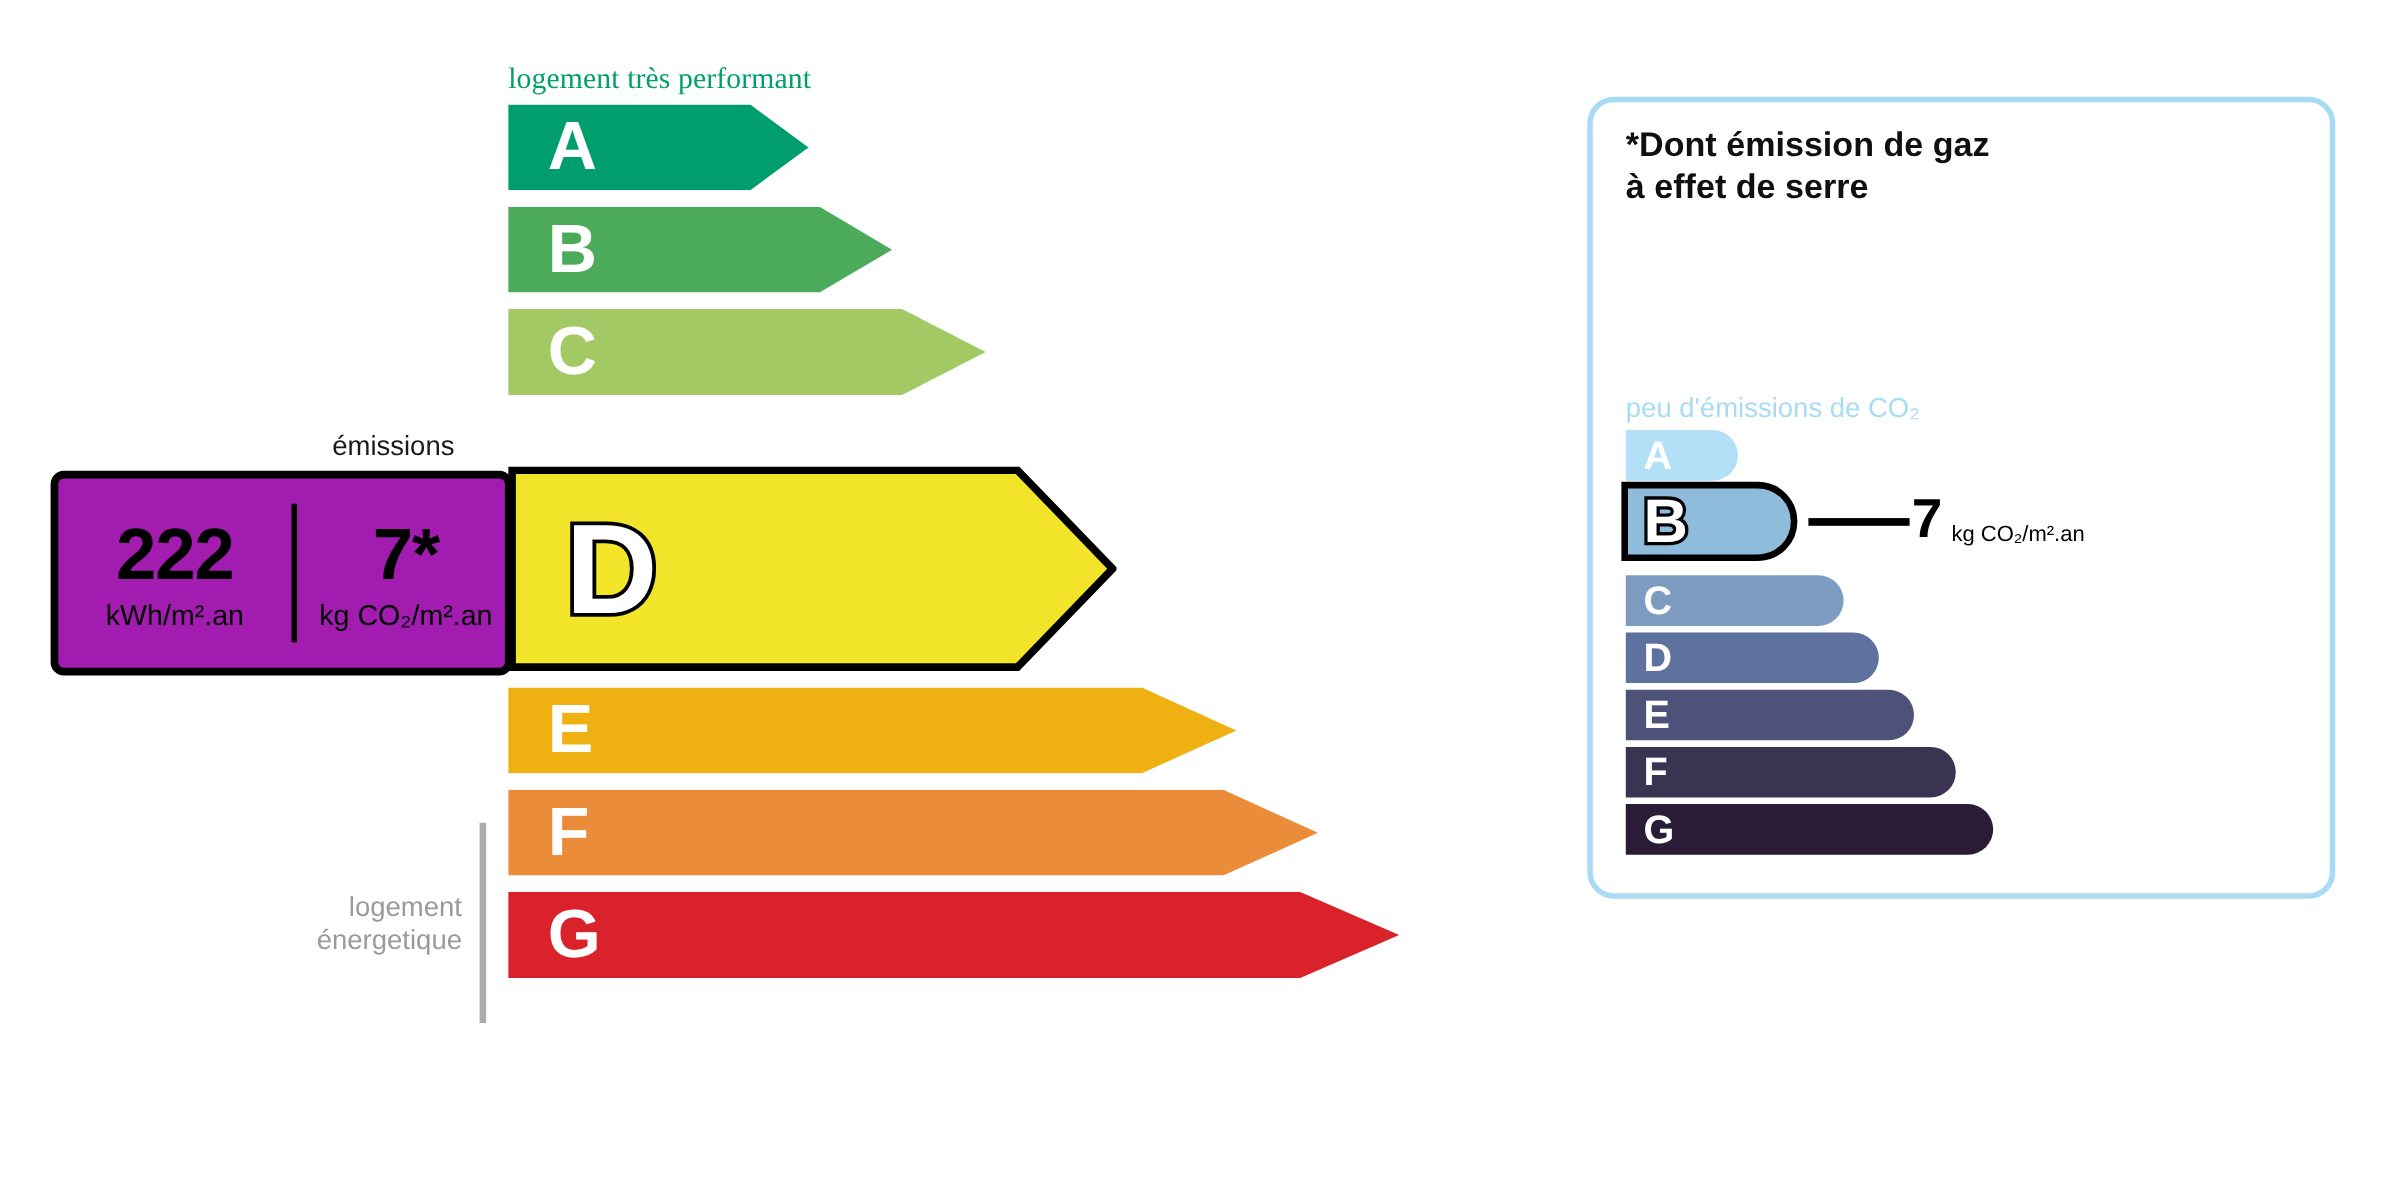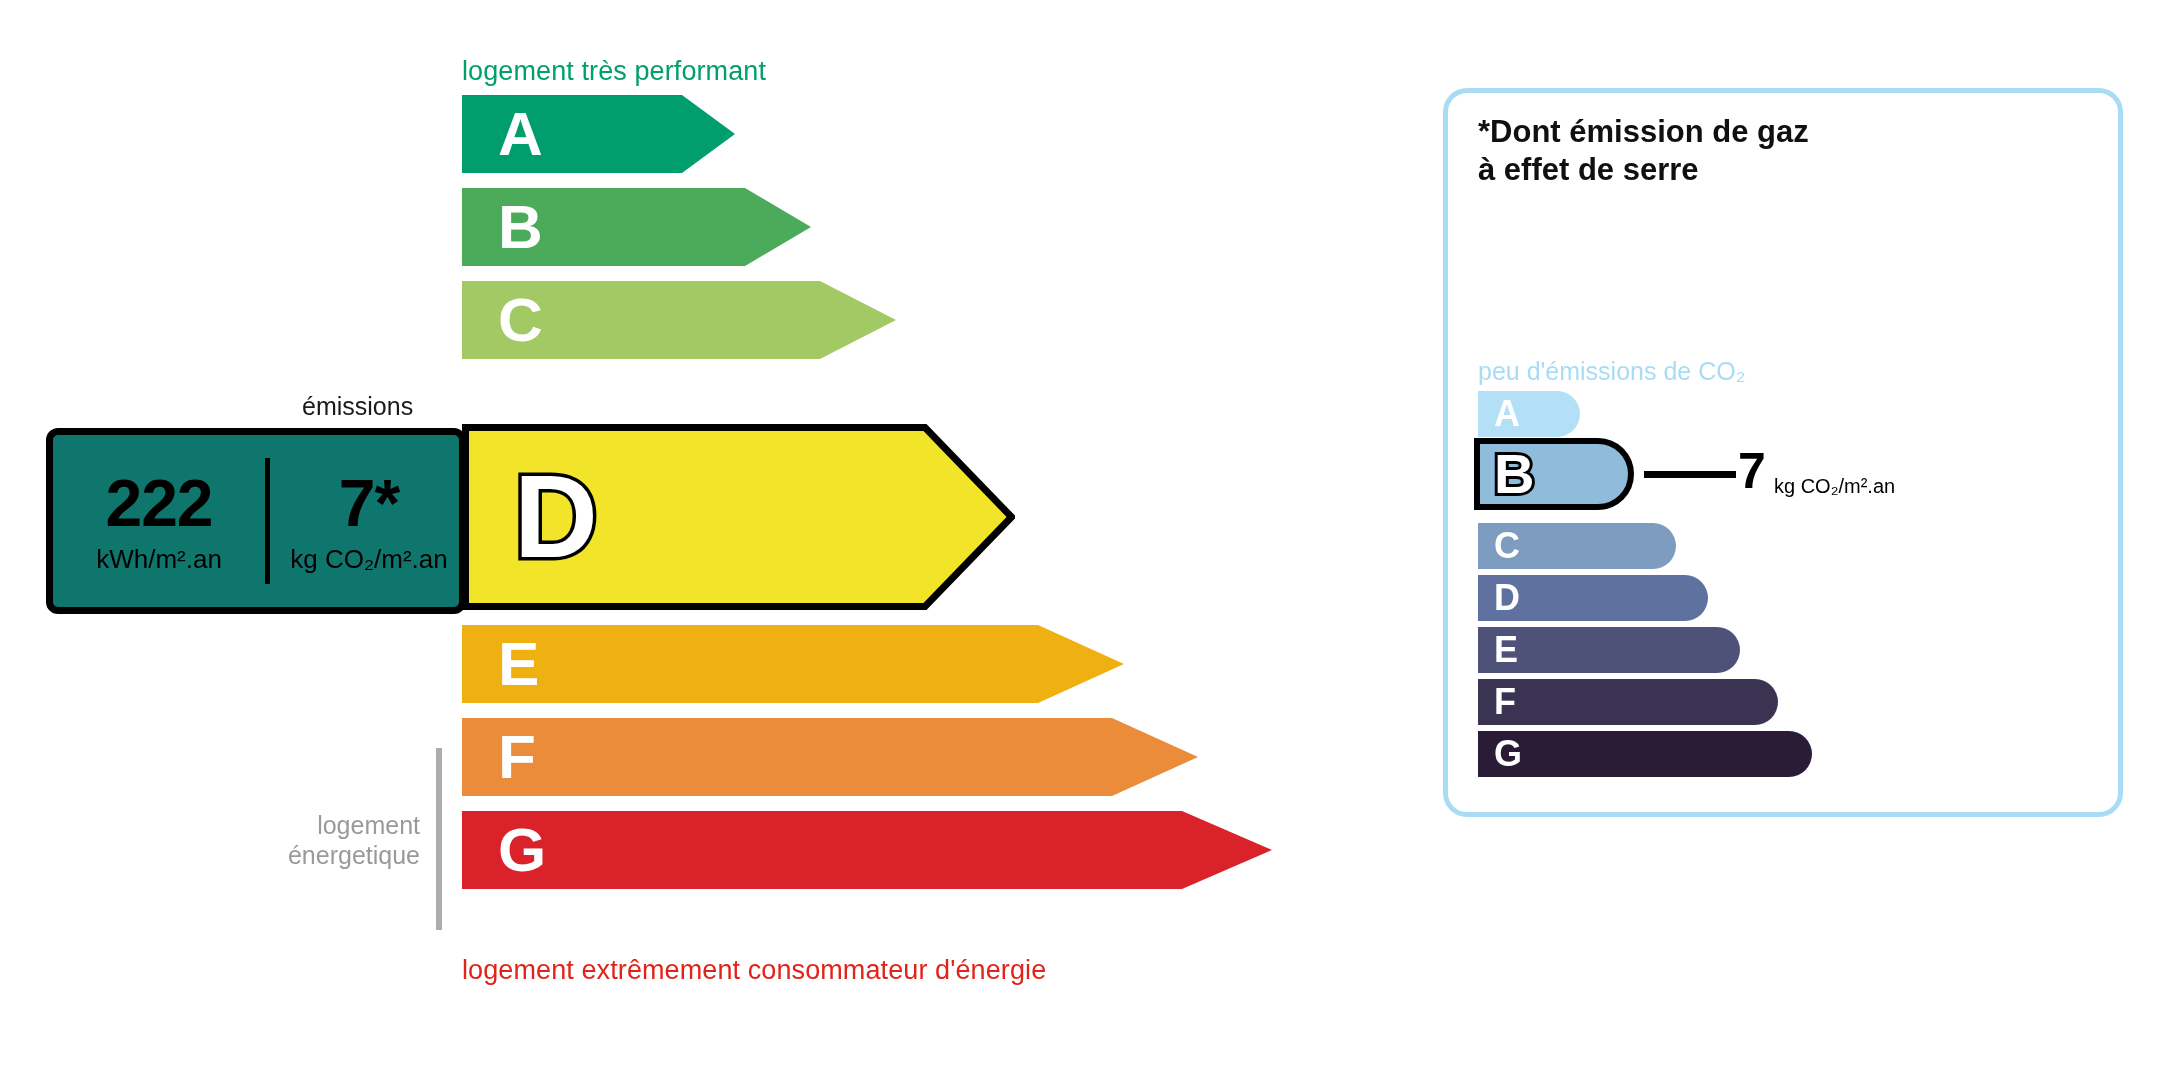--- a/index.html
+++ b/index.html
@@ -25,20 +25,21 @@
   }
 
   .top-caption {
     position: absolute;
     left: 462px;
     top: 56px;
     font-size: 27px;
     color: #00a06d;
     white-space: nowrap;
     letter-spacing: 0.1px;
+    font-family: Liberation Serif, serif;
   }
   .bottom-caption {
     position: absolute;
     left: 462px;
     top: 955px;
     font-size: 27px;
     color: #e2231a;
     white-space: nowrap;
     letter-spacing: 0.1px;
   }
@@ -68,21 +69,21 @@
 
   
   #value-box {
     position: absolute;
     left: 46px;
     top: 428px;
     width: 420px;
     height: 186px;
     border: 7px solid #000;
     border-radius: 12px;
-    background: #0f766e;
+    background: #a21caf;
     box-sizing: border-box;
     z-index: 6;
   }
   #value-box .vb-inner {
     display: flex;
     height: 100%;
     align-items: center;
   }
   .vb-cell {
     flex: 1 1 50%;
@@ -325,21 +326,20 @@
     </div>
   </div>
 
 
   <div class="passoire-bar"></div>
   <div class="passoire-label">
     <div>logement</div>
     <div>énergetique</div>
   </div>
 
-  <div class="bottom-caption">logement extrêmement consommateur d'énergie</div>
 </div>
 
 <div id="co2-panel">
   <div class="co2-title">
     <div>*Dont émission de gaz</div>
     <div>à effet de serre</div>
   </div>
 
   <div class="co2-top-caption">peu d'émissions de CO₂</div>
 

